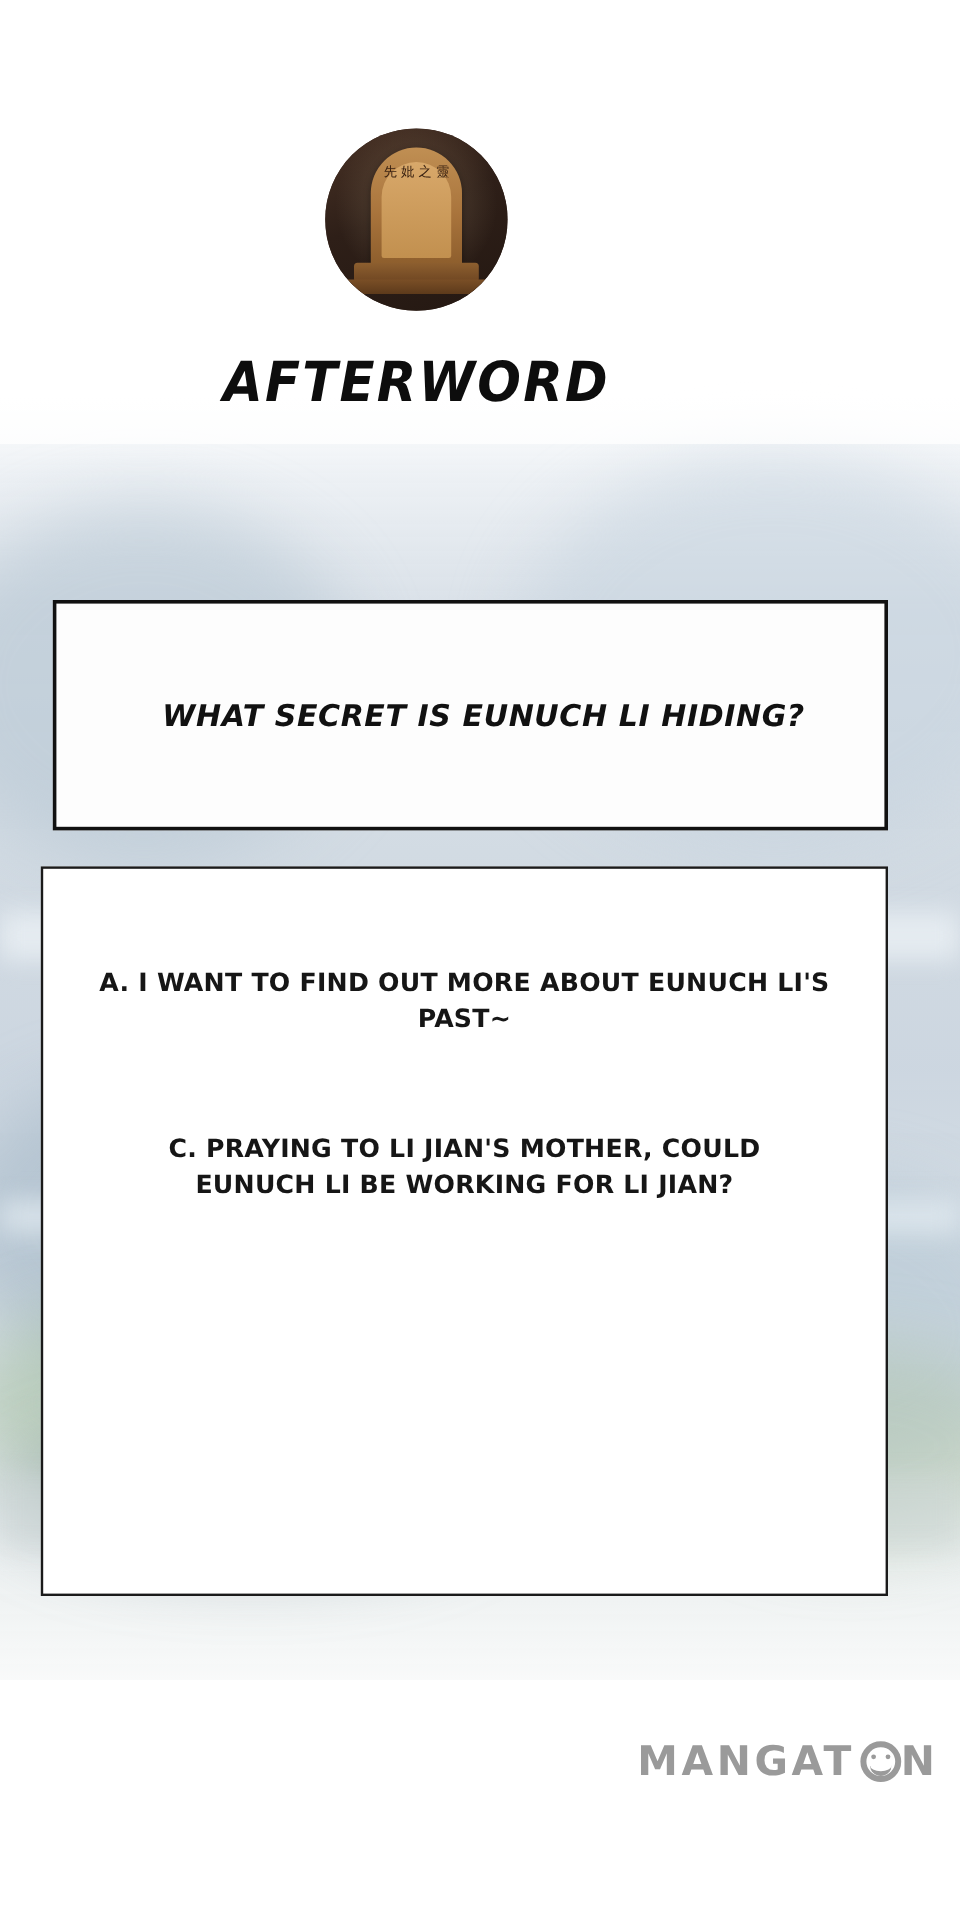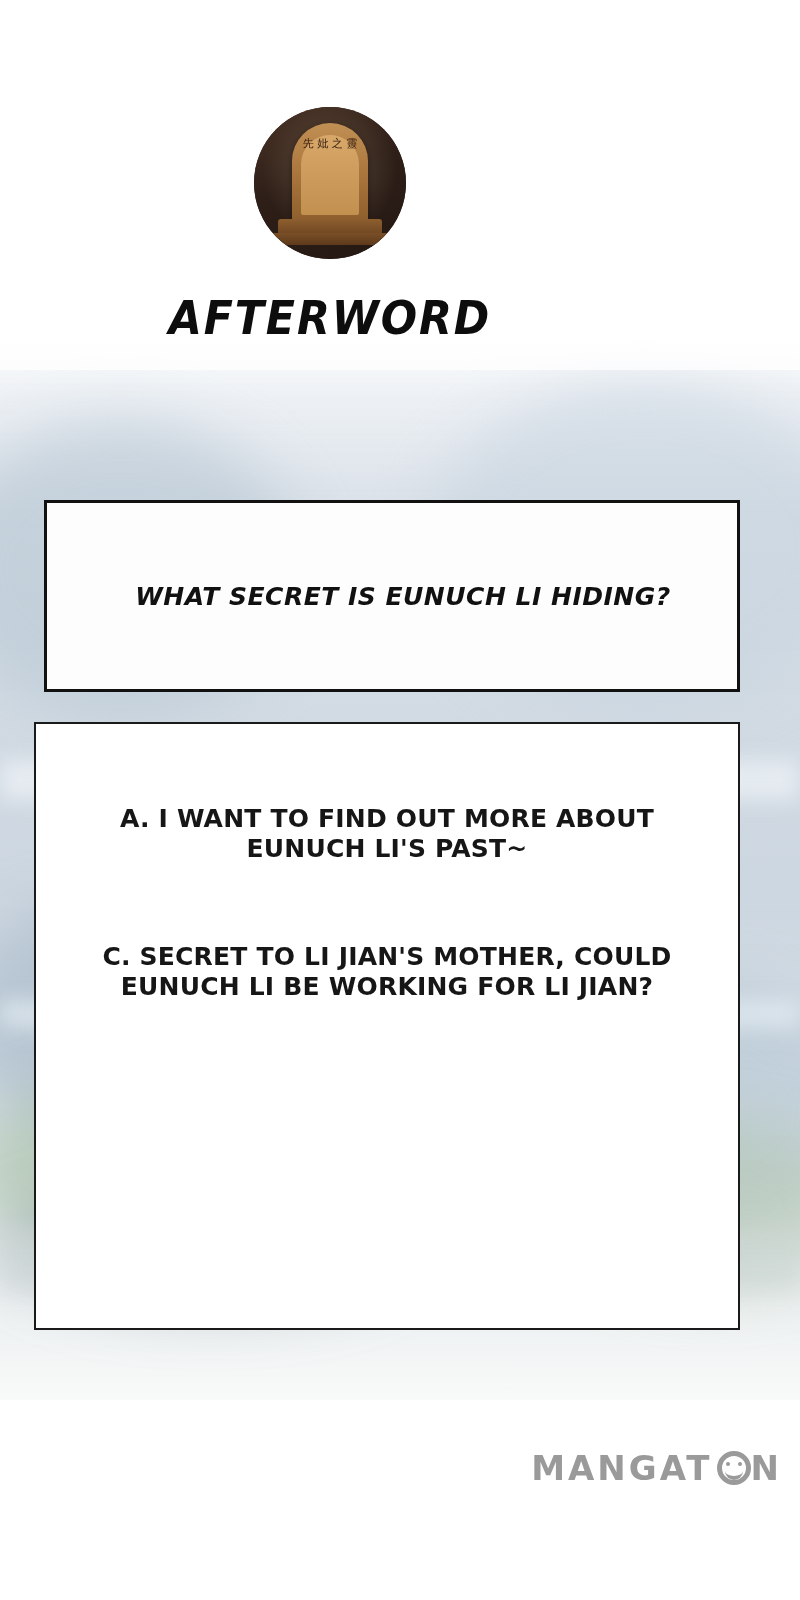--- a/index.html
+++ b/index.html
@@ -102,20 +102,21 @@
   }
 
   
   .header {
     position: absolute;
     left: 0;
     top: 0;
     width: 660px;
     z-index: 5;
     text-align: center;
+    padding-left: 17px;
   }
   .avatar {
     margin: 107px auto 0 auto;
     width: 152px;
     height: 152px;
     border-radius: 50%;
     overflow: hidden;
     position: relative;
     background: #3b2a22;
   }
@@ -220,21 +221,21 @@
     background: #ffffff;
     border: 2px solid #1a1a1a;
     box-sizing: border-box;
     z-index: 6;
     padding: 66px 26px 0 26px;
   }
   .answer {
     text-align: center;
     font-family: "DejaVu Sans", sans-serif;
     font-weight: 700;
-    font-size: 25px;
+    font-size: 21px;
     line-height: 30px;
     letter-spacing: 0.2px;
     color: #161616;
     white-space: pre-line;
   }
   .ans-a { margin-top: 14px; }
   .ans-b { margin-top: 70px; }
   .ans-c { margin-top: 78px; }
   .ans-d { margin-top: 52px; }
 
@@ -321,21 +322,21 @@
     </div>
     <div class="title">AFTERWORD</div>
   </div>
 
   <div class="question-box">
     <div class="question-text">WHAT SECRET IS EUNUCH LI HIDING?</div>
   </div>
 
   <div class="answers-box">
     <div class="answer ans-a">A. I WANT TO FIND OUT MORE ABOUT EUNUCH LI'S PAST~</div>
-    <div class="answer ans-c">C. SECRET TO LI JIAN'S MOTHER, COULD
+    <div class="answer ans-c">C. PRAYING TO LI JIAN'S MOTHER, COULD
 EUNUCH LI BE WORKING FOR LI JIAN?</div>
   </div>
 
   <div class="footer-logo">
     <span>MANGAT</span>
     <span class="logo-o-smile">
       <span class="ring"></span>
       <span class="eye left"></span>
       <span class="eye right"></span>
       <span class="mouth"></span>

